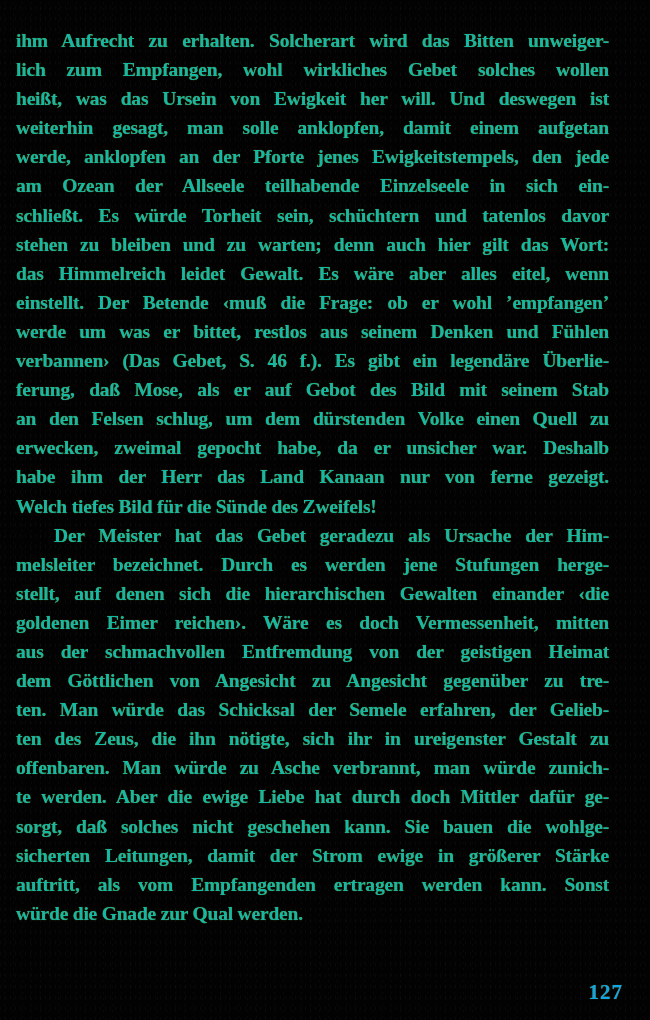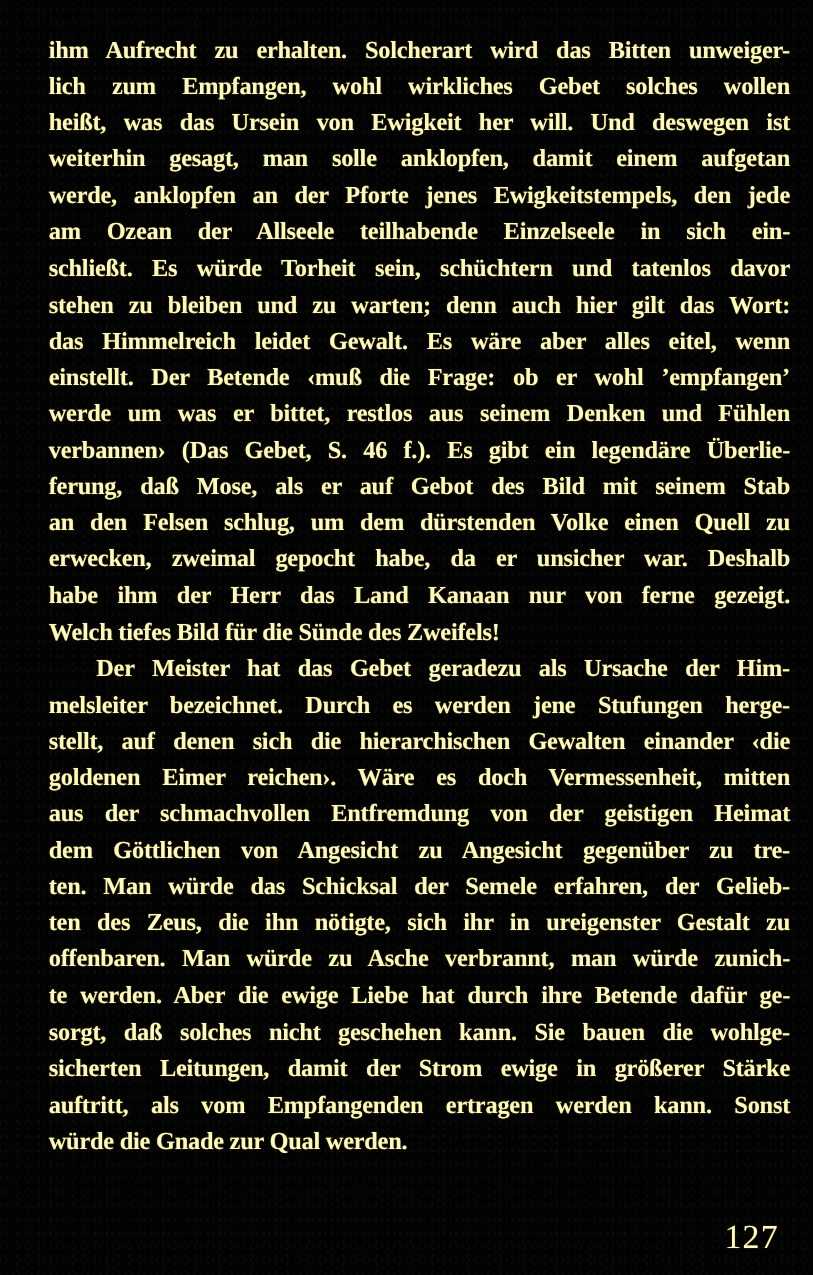--- a/index.html
+++ b/index.html
@@ -22,24 +22,24 @@
     inset: 0;
     background-image:
       radial-gradient(rgba(130,130,130,0.10) 0.6px, transparent 0.9px),
       radial-gradient(rgba(90,90,90,0.08) 0.6px, transparent 1px);
     background-size: 9px 6px, 5px 11px;
     background-position: 0 0, 3px 2px;
     pointer-events: none;
   }
   .text-block {
     position: absolute;
-    left: 39px;
+    left: 16px;
     top: 26px;
     width: 593px;
-    color: #fef9c3;
+    color: #14b8a6;
     font-size: 19.5px;
     font-weight: bold;
     letter-spacing: -0.2px;
     line-height: 29.1px;
     text-shadow: 0 0 1px rgba(240, 212, 10, 0.55);
   }
   .line {
     height: 29.1px;
     text-align: justify;
     text-align-last: justify;
@@ -49,23 +49,23 @@
   .line.para-end {
     text-align-last: left;
   }
   .line.first-indent {
     text-indent: 38px;
   }
   .page-number {
     position: absolute;
     right: 27px;
     bottom: 15px;
-    color: #fef9c3;
-    font-size: 27px;
-    font-weight: normal;
+    color: #0ea5e9;
+    font-size: 21px;
+    font-weight: bold;
     letter-spacing: 1px;
     text-shadow: 0 0 1px rgba(240, 212, 10, 0.55);
   }
 </style>
 </head>
 <body>
 
 <div class="page">
   <div class="text-block" id="text-block">
       <div class="line">ihm Aufrecht zu erhalten. Solcherart wird das Bitten unweiger-</div>
@@ -87,20 +87,20 @@
       <div class="line para-end">Welch tiefes Bild für die Sünde des Zweifels!</div>
       <div class="line first-indent">Der Meister hat das Gebet geradezu als Ursache der Him-</div>
       <div class="line">melsleiter bezeichnet. Durch es werden jene Stufungen herge-</div>
       <div class="line">stellt, auf denen sich die hierarchischen Gewalten einander ‹die</div>
       <div class="line">goldenen Eimer reichen›. Wäre es doch Vermessenheit, mitten</div>
       <div class="line">aus der schmachvollen Entfremdung von der geistigen Heimat</div>
       <div class="line">dem Göttlichen von Angesicht zu Angesicht gegenüber zu tre-</div>
       <div class="line">ten. Man würde das Schicksal der Semele erfahren, der Gelieb-</div>
       <div class="line">ten des Zeus, die ihn nötigte, sich ihr in ureigenster Gestalt zu</div>
       <div class="line">offenbaren. Man würde zu Asche verbrannt, man würde zunich-</div>
-      <div class="line">te werden. Aber die ewige Liebe hat durch ihre Betende dafür ge-</div>
+      <div class="line">te werden. Aber die ewige Liebe hat durch doch Mittler dafür ge-</div>
       <div class="line">sorgt, daß solches nicht geschehen kann. Sie bauen die wohlge-</div>
       <div class="line">sicherten Leitungen, damit der Strom ewige in größerer Stärke</div>
       <div class="line">auftritt, als vom Empfangenden ertragen werden kann. Sonst</div>
       <div class="line para-end">würde die Gnade zur Qual werden.</div>
     </div>
   <div class="page-number">127</div>
 </div>
 
 </body></html>

